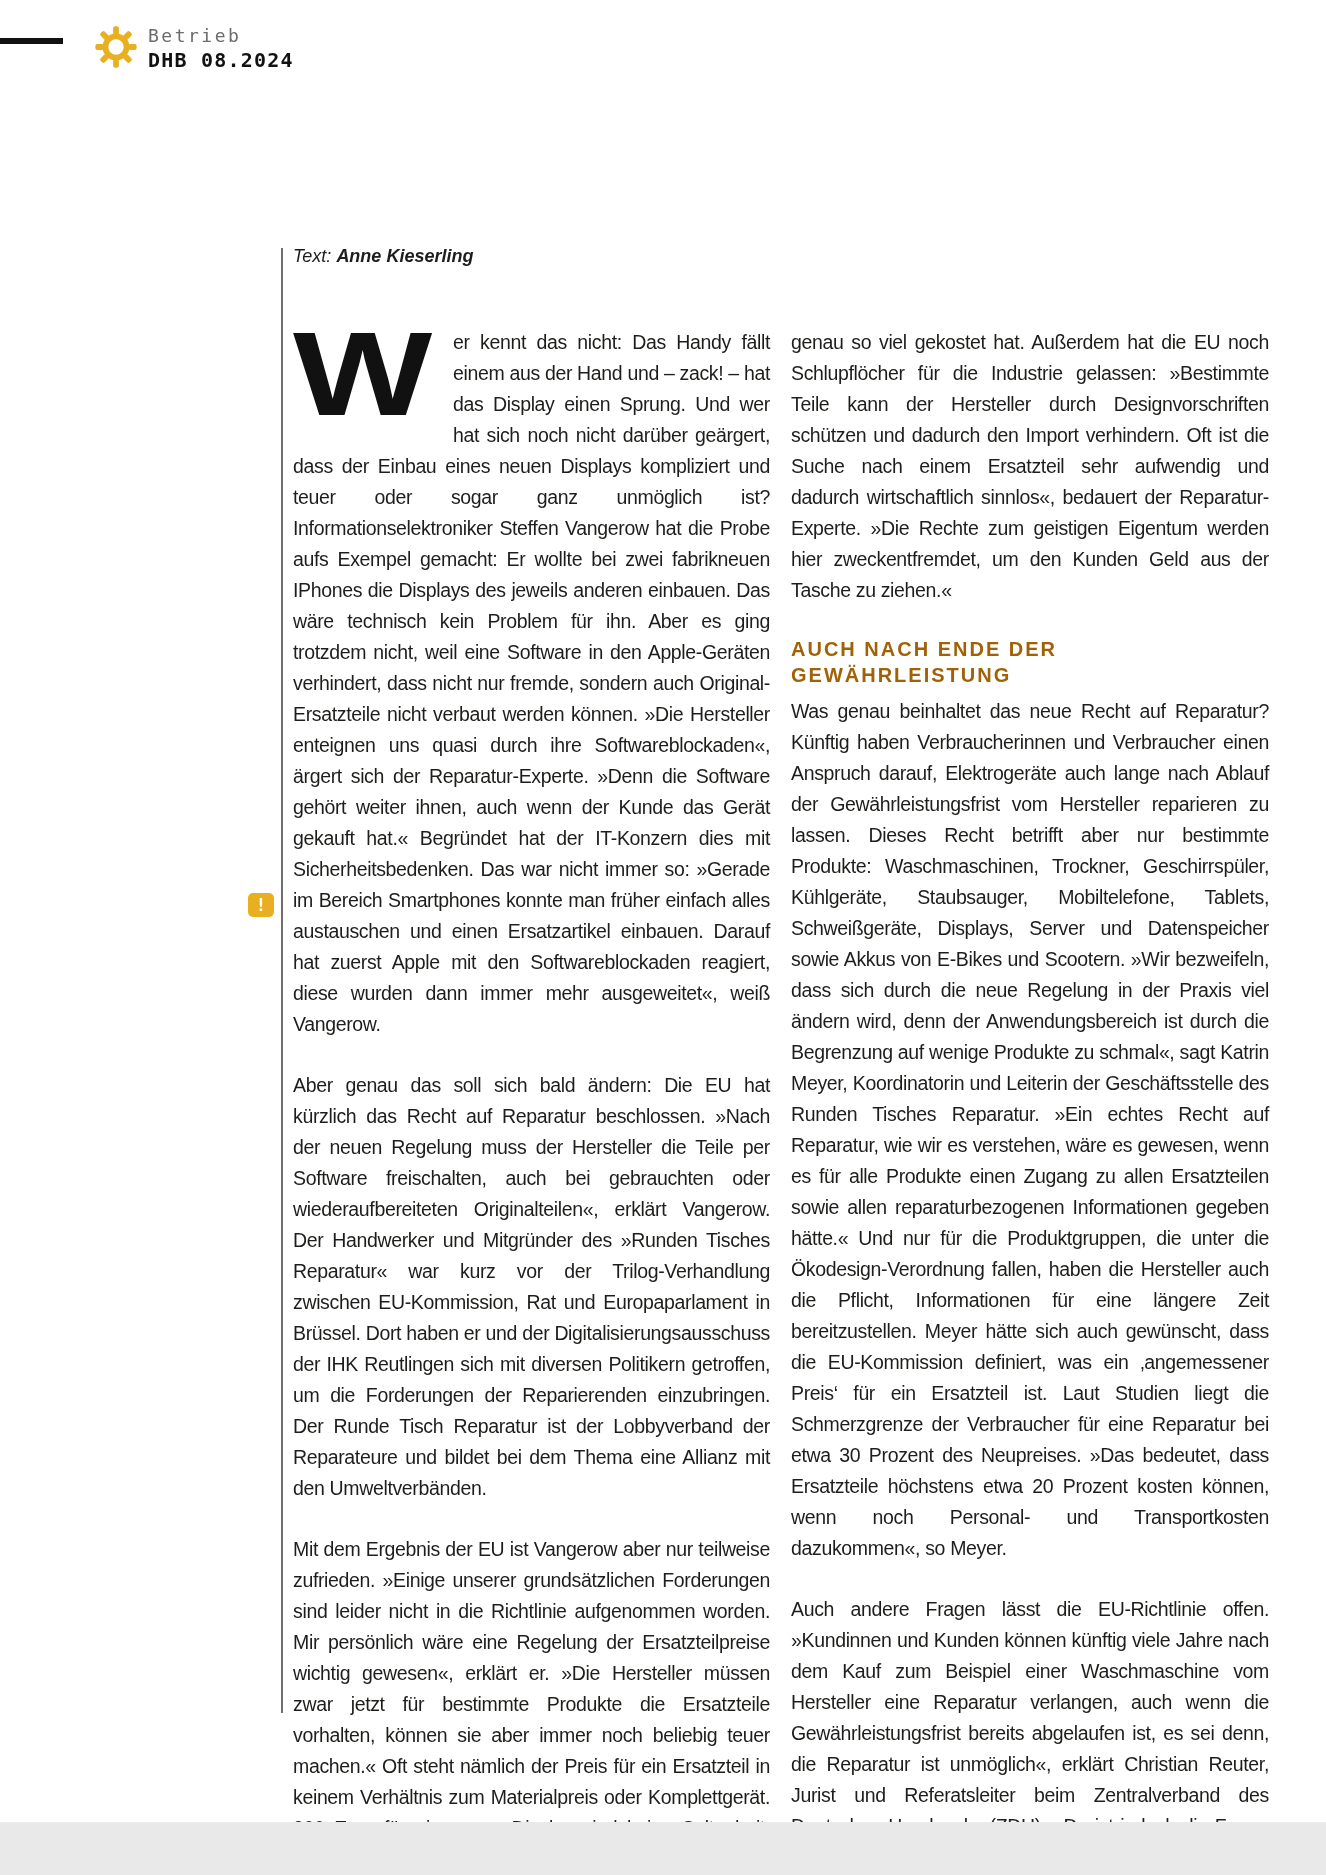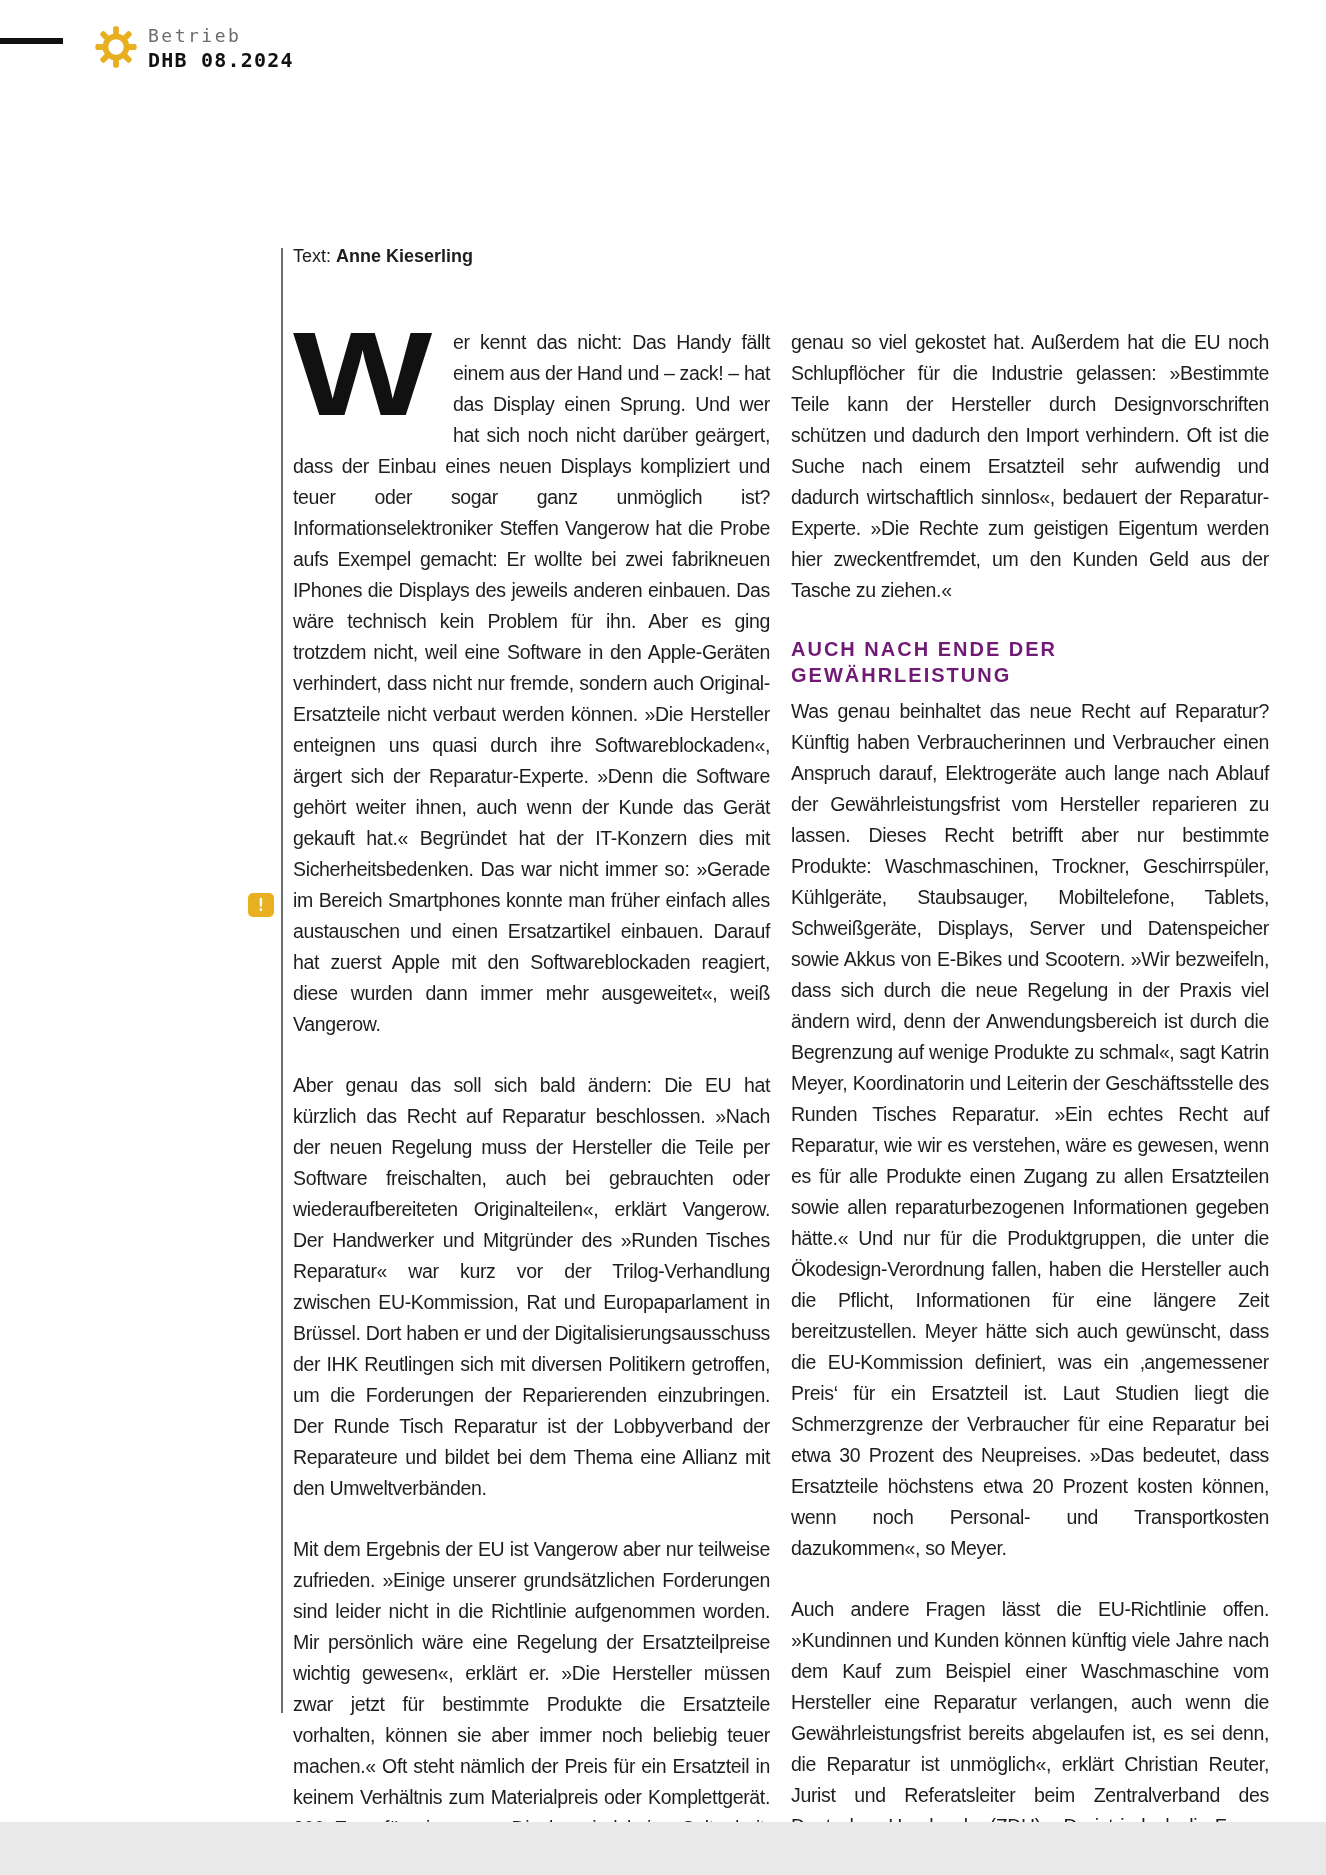--- a/index.html
+++ b/index.html
@@ -11,21 +11,21 @@
     font-family:"Liberation Sans", sans-serif;
     color:#1d1d1b;
   }
   
   .top-bar{position:absolute;left:0;top:38px;width:63px;height:6px;background:#111;}
   .gear{position:absolute;left:92px;top:23px;width:48px;height:48px;}
   .header-text{position:absolute;left:148px;top:26px;font-family:"DejaVu Sans Mono", monospace;}
   .header-section{font-size:18px;letter-spacing:2.5px;color:#6b6b6b;line-height:20px;}
   .header-issue{font-size:20px;font-weight:bold;letter-spacing:1.2px;color:#111;line-height:22px;margin-top:3px;}
   
-  .byline{position:absolute;left:293px;top:246px;font-size:18px;color:#1d1d1b;}
+  .byline{position:absolute;left:293px;top:246px;font-style:italic;font-size:18px;color:#1d1d1b;}
   .byline .author{font-weight:bold;}
   
   .margin-rule{position:absolute;left:281px;top:248px;width:2px;height:1465px;background:#6e6e6e;}
   
   .col{position:absolute;top:327px;width:477px;}
   .col1{left:293px;}
   .col2{left:791px;width:478px;}
   .col p{
     margin:0 0 30px 0;
     font-size:19.5px;line-height:31px;
@@ -38,21 +38,21 @@
     width:150px;height:95px;
     font-size:118px;line-height:90px;
     font-weight:bold;
     transform:scaleX(1.25);transform-origin:left top;
     margin:2px 10px 0 0;
     color:#111;
   }
   .subhead{
     font-size:20px;font-weight:bold;
     letter-spacing:2px;line-height:26px;
-    margin:0 0 8px 0;color:#701a75;
+    margin:0 0 8px 0;color:#a16207;
   }
   
   .margin-note{position:absolute;left:40px;top:893px;width:234px;text-align:right;}
   .note-icon{
     display:inline-block;width:26px;height:24px;
     background:#E8B021;border-radius:5px;
     color:#fff;font-weight:bold;font-size:18px;line-height:24px;
     text-align:center;margin-bottom:14px;
     font-family:"DejaVu Sans Mono", monospace;
   }

